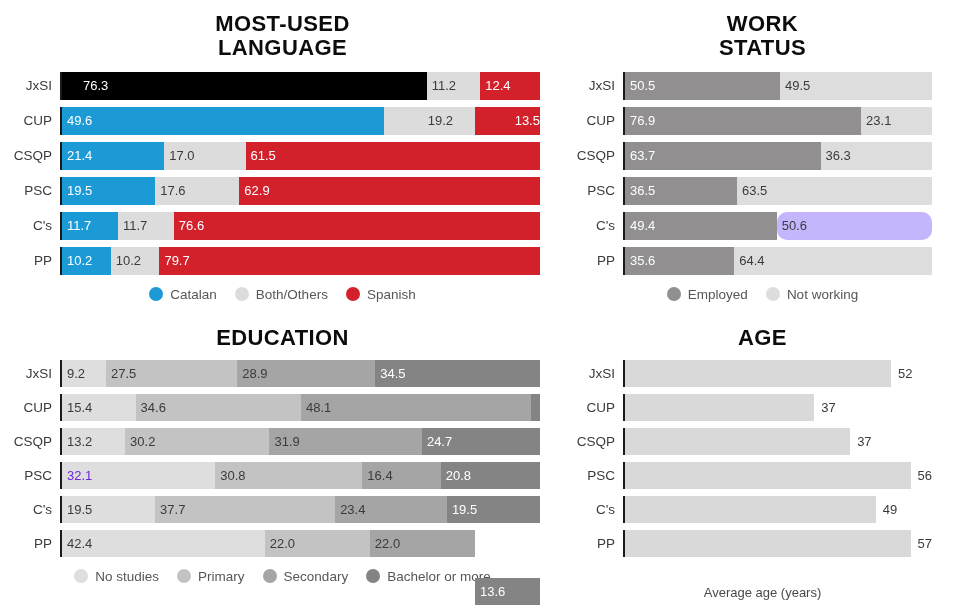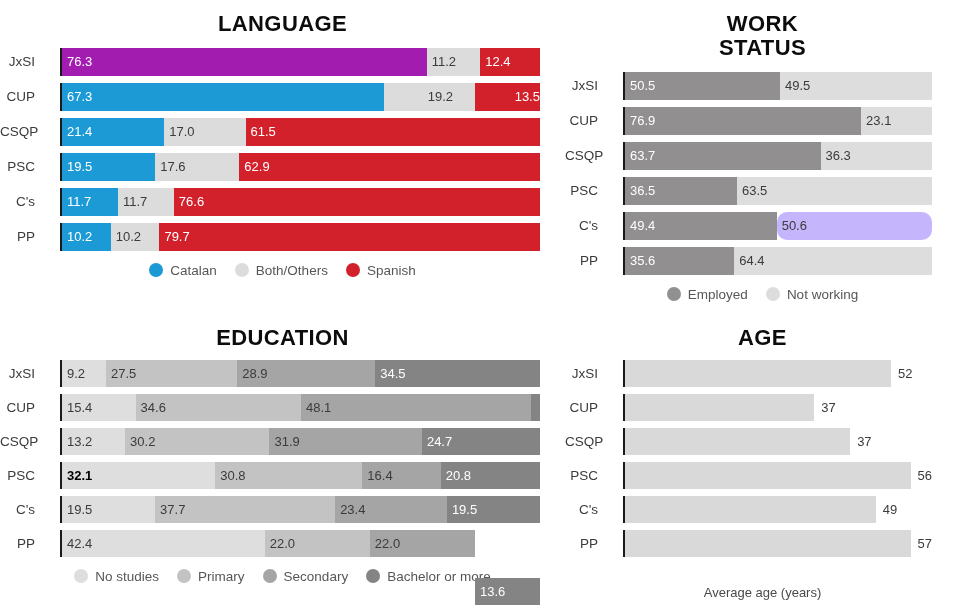--- a/index.html
+++ b/index.html
@@ -43,21 +43,21 @@
   
   .plot { position: relative; }
   .row {
     display: flex;
     align-items: center;
     width: 100%;
   }
   .row-label {
     flex: 0 0 auto;
     text-align: right;
-    padding-right: 25px;
+    padding-right: 8px;
     font-size: 13.5px;
     color: #3b3b3b;
     font-family: "Liberation Sans", sans-serif;
     white-space: nowrap;
   }
   .track {
     position: relative;
     flex: 1 1 auto;
     display: flex;
     border-left: 2.5px solid #1a1a1a;
@@ -144,42 +144,43 @@
     margin-top: 26px;
   }
 </style>
 </head>
 <body>
 
 <div class="page">
 
   <div class="panel" id="panel-language">
     <div class="chart-title">
+      <div>MOST-USED</div>
       <div>LANGUAGE</div>
     </div>
     <div class="plot" id="plot-language">
         <div class="row">
           <div class="row-label">JxSI</div>
           <div class="track">
-            <div class="seg" style="width: 76.3%; background: #a21caf;">
+            <div class="seg" style="width: 76.3%; background: #000000; padding-left: 16px;">
               <span class="val" style="color: rgb(255, 255, 255);">76.3</span>
             </div>
             <div class="seg" style="width: 11.2%; background: rgb(220, 220, 220);">
               <span class="val" style="color: rgb(59, 59, 59);">11.2</span>
             </div>
             <div class="seg" style="width: 12.4%; background: rgb(211, 33, 44);">
               <span class="val" style="color: rgb(255, 255, 255);">12.4</span>
             </div>
           </div>
         </div>
         <div class="row">
           <div class="row-label">CUP</div>
           <div class="track">
             <div class="seg" style="width: 67.3%; background: rgb(28, 154, 214);">
-              <span class="val" style="color: rgb(255, 255, 255);">67.3</span>
+              <span class="val" style="color: rgb(255, 255, 255);">49.6</span>
             </div>
             <div class="seg" style="width: 19.2%; background: rgb(220, 220, 220); padding-left: 39px;">
               <span class="val" style="color: rgb(59, 59, 59);">19.2</span>
             </div>
             <div class="seg" style="width: 13.5%; background: rgb(211, 33, 44); justify-content: flex-end;">
               <span class="val" style="color: rgb(255, 255, 255);">13.5</span>
             </div>
           </div>
         </div>
         <div class="row">
@@ -391,21 +392,21 @@
             </div>
             <div class="seg" style="width: 24.7%; background: rgb(132, 132, 132);">
               <span class="val" style="color: rgb(255, 255, 255);">24.7</span>
             </div>
           </div>
         </div>
         <div class="row">
           <div class="row-label">PSC</div>
           <div class="track">
             <div class="seg" style="width: 32.1%; background: rgb(222, 222, 222);">
-              <span class="val" style="color: #000000; font-weight: bold;">32.1</span>
+              <span class="val" style="color: #6d28d9;">32.1</span>
             </div>
             <div class="seg" style="width: 30.8%; background: rgb(195, 195, 195);">
               <span class="val" style="color: rgb(59, 59, 59);">30.8</span>
             </div>
             <div class="seg" style="width: 16.4%; background: rgb(165, 165, 165);">
               <span class="val" style="color: rgb(59, 59, 59);">16.4</span>
             </div>
             <div class="seg" style="width: 20.8%; background: rgb(132, 132, 132);">
               <span class="val" style="color: rgb(255, 255, 255);">20.8</span>
             </div>

